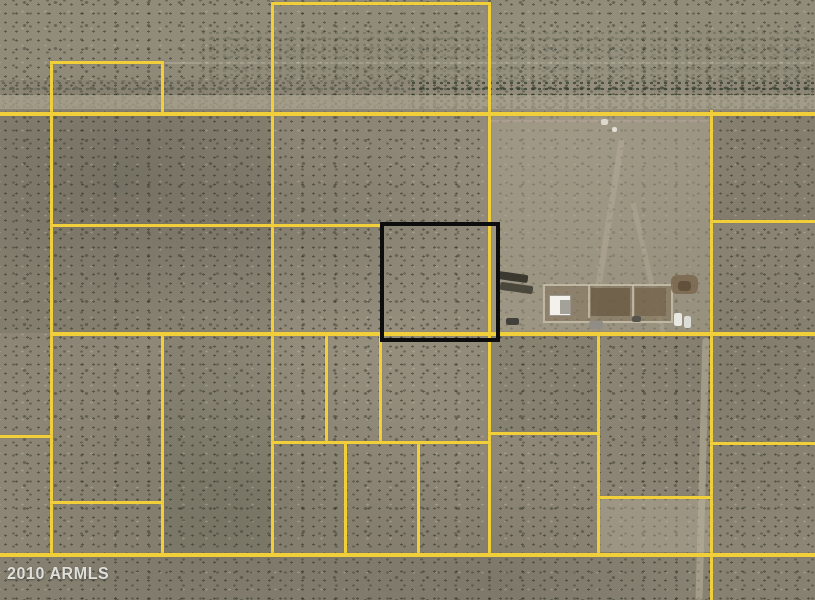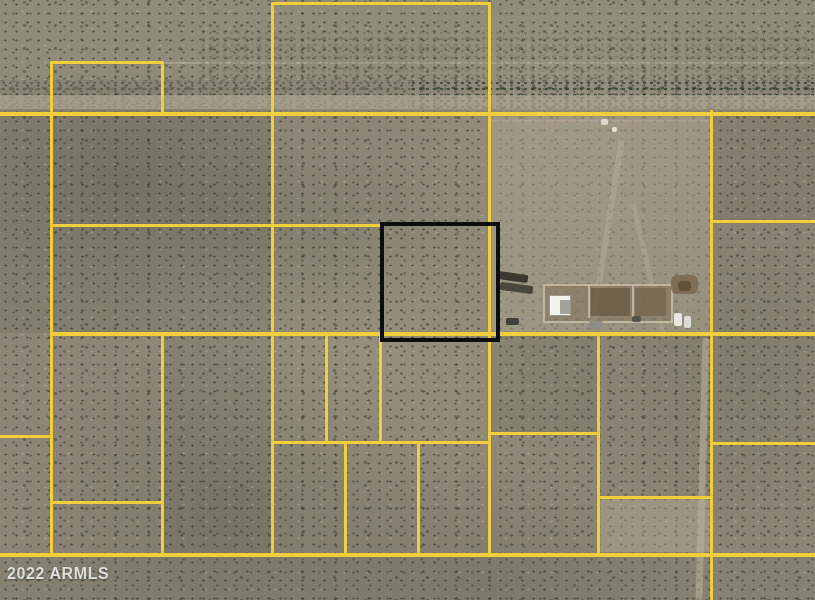--- a/index.html
+++ b/index.html
@@ -117,14 +117,14 @@
       <div class="hline" style="left: 0px; top: 435px; width: 53px; height: 3px; background: rgb(240, 207, 58);"></div>
       <div class="hline" style="left: 271px; top: 441px; width: 220px; height: 3px; background: rgb(240, 207, 58);"></div>
       <div class="hline" style="left: 488px; top: 432px; width: 112px; height: 3px; background: rgb(240, 207, 58);"></div>
       <div class="hline" style="left: 597px; top: 496px; width: 116px; height: 3px; background: rgb(240, 207, 58);"></div>
       <div class="hline" style="left: 50px; top: 501px; width: 114px; height: 3px; background: rgb(240, 207, 58);"></div>
       <div class="hline" style="left: 710px; top: 220px; width: 105px; height: 3px; background: rgb(240, 207, 58);"></div>
       <div class="hline" style="left: 710px; top: 442px; width: 105px; height: 3px; background: rgb(240, 207, 58);"></div>
       <div class="hline" style="left: 0px; top: 553px; width: 815px; height: 4px; background: rgb(240, 207, 58);"></div>
     </div>
   <div class="highlight" id="highlight" style="left: 380px; top: 222px; width: 112px; height: 112px; border-width: 4px; border-color: rgb(13, 13, 13);"></div>
-  <div class="watermark">2022 ARMLS</div>
+  <div class="watermark">2010 ARMLS</div>
 </div>
 
 </body></html>

